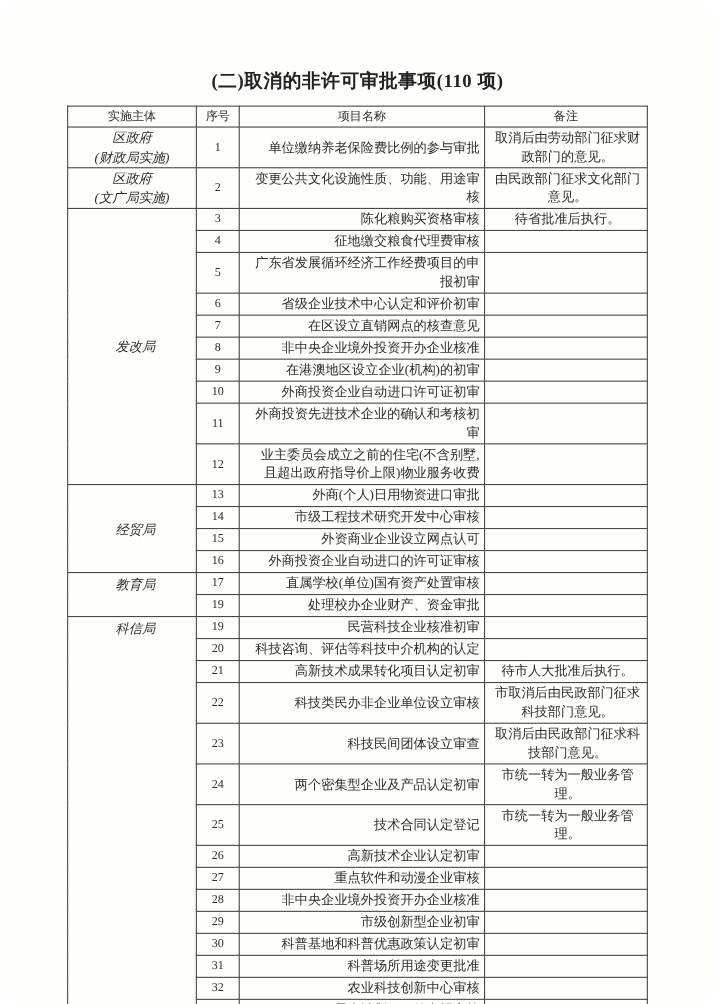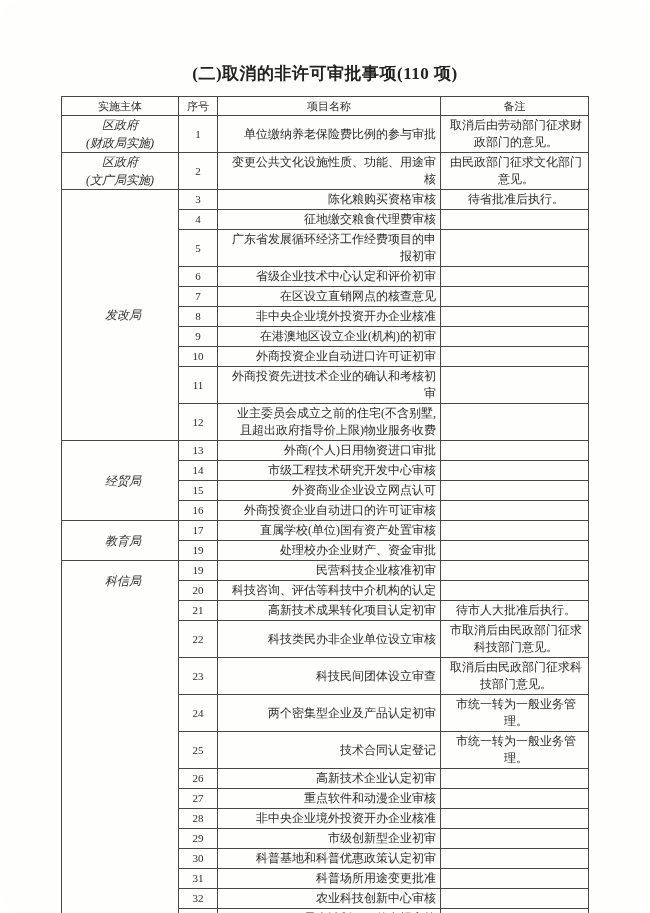--- a/index.html
+++ b/index.html
@@ -63,21 +63,21 @@
     white-space:pre-line;
     line-height:18px;
     font-style:italic;
   }
   td.subject.bureau {
     text-align:center;
     padding-left:6px;
   }
   td.subject.vtop {
     vertical-align:top;
-    padding-top:11px;
+    padding-top:1px;
   }
 </style>
 </head>
 <body>
 
 <div class="page">
 
   <h1 class="doc-title">(二)取消的非许可审批事项(110 项)</h1>
 
   <table class="approval-table">

